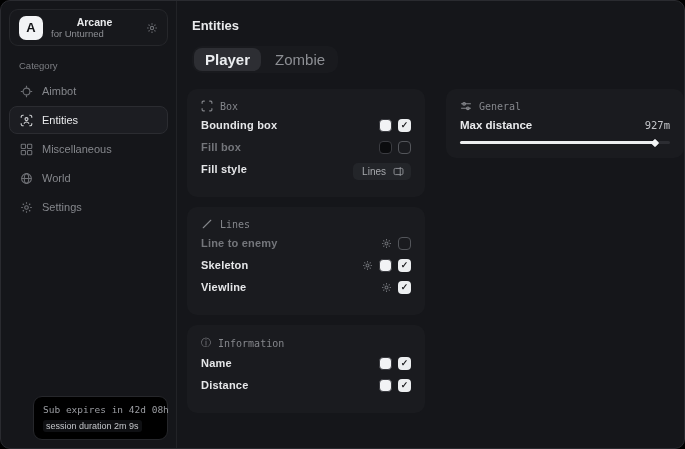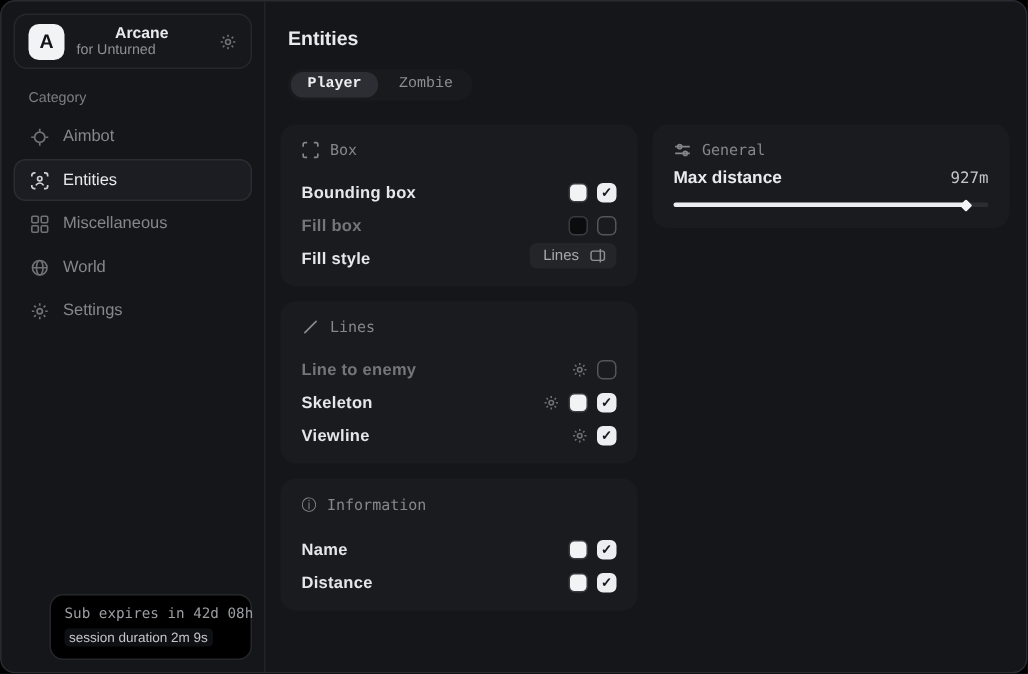--- a/index.html
+++ b/index.html
@@ -78,39 +78,39 @@
     background:#0f1013;
     display:inline-block; padding:1px 3px; border-radius:3px;
     white-space:nowrap;
   }
   
   .main { flex:1; padding:13px 14px 0 10px; }
   .page-title { font-size:13px; font-weight:bold; color:#e9eaec; margin:4px 0 0 5px; }
   .tabs { display:flex; gap:3px; margin:13px 0 0 5px; background:#191a1e; border-radius:10px; padding:2px; width:max-content; }
   .tab {
     padding:3px 11px; border-radius:8px;
-    font-size:10px; color:#8d8f94; cursor:default;font-family:Liberation Mono, monospace;
+    font-size:15px; color:#8d8f94; cursor:default;
   }
   .tab.active { background:#2d2e33; color:#eceef0; font-weight:bold; }
-  .content { display:flex; gap:10px; margin-top:16px; align-items:flex-start; }
+  .content { display:flex; gap:21px; margin-top:16px; align-items:flex-start; }
   .col { width:238px; display:flex; flex-direction:column; gap:10px; }
   .card {
     background:#1a1b1f;
     border-radius:10px;
     padding:11px 14px 12px;
   }
   .card-head {
     display:flex; align-items:center; gap:7px;
     color:#85878c;
     font-family:"DejaVu Sans Mono", monospace;
     font-size:10px;
     margin-bottom:7px;
   }
   .card-head .ch-icon { display:flex; color:#85878c; }
-  .row { display:flex; align-items:flex-end; justify-content:space-between; height:22px; }
+  .row { display:flex; align-items:flex-start; justify-content:space-between; height:22px; }
   .row-label { font-size:11px; font-weight:bold; color:#e6e7e9; letter-spacing:.2px; }
   .row.dim .row-label { color:#74767b; }
   .controls { display:flex; align-items:center; gap:6px; }
   .swatch { width:13px; height:13px; border-radius:4px; border:1px solid #3a3b40; }
   .checkbox {
     width:13px; height:13px; border-radius:4px;
     display:flex; align-items:center; justify-content:center;
     font-size:9px; line-height:1;
   }
   .checkbox.checked { background:#eceef0; color:#17181b; font-weight:bold; }

